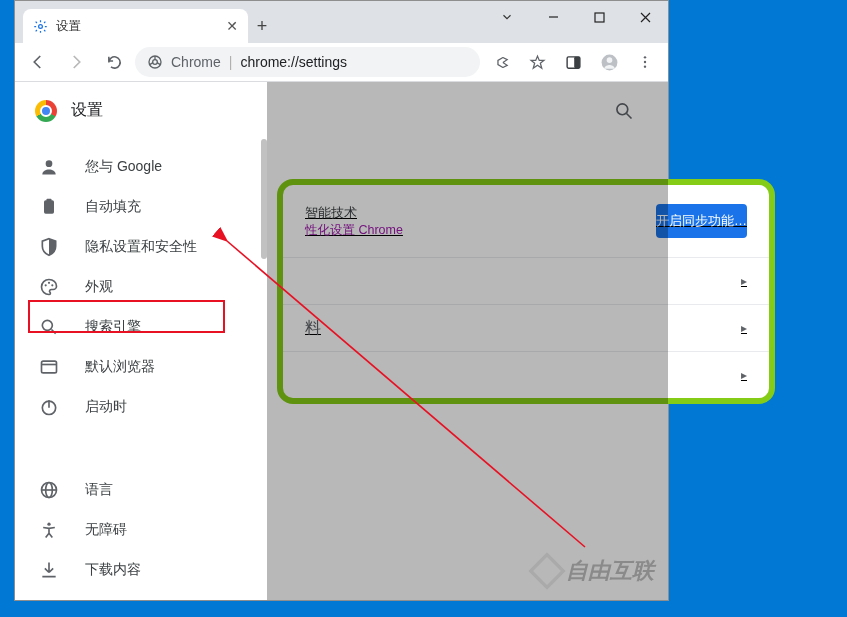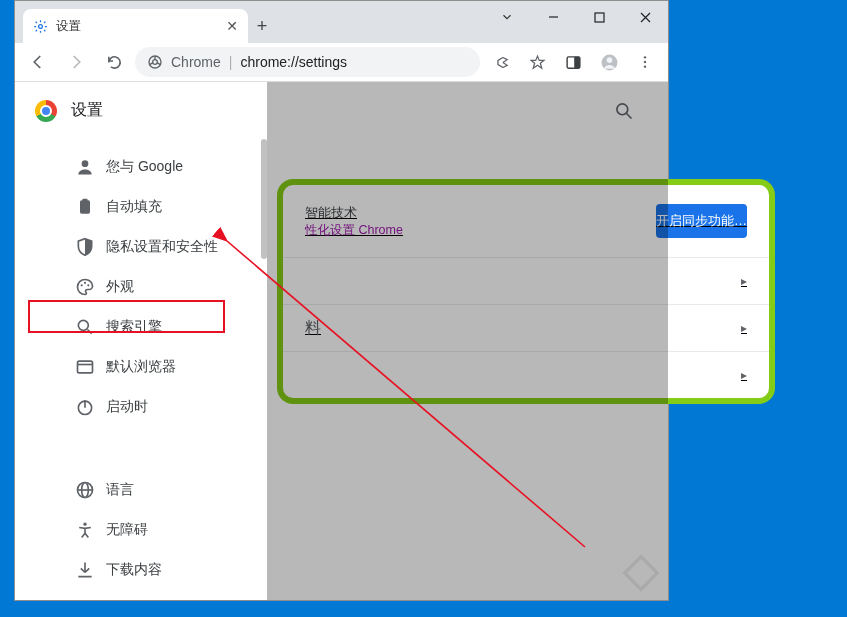--- a/index.html
+++ b/index.html
@@ -57,22 +57,22 @@
     conic-gradient(#ea4335 0 120deg,#34a853 120deg 240deg,#fbbc05 240deg 360deg);
     position:relative;}
   .chrome-logo::after{content:"";position:absolute;inset:5px;border-radius:50%;background:#4285f4;border:2.5px solid #fff;}
   .sb-title { font-size:16px; color:#202124;}
   .sb-scroll { flex:1; overflow:hidden; position:relative;}
   .sb-scroll::after{ 
     content:""; position:absolute; right:0; top:0; width:6px; height:120px; background:#c1c1c1; border-radius:3px;
   }
   .sb-list { list-style:none; margin:0; padding:8px 0;}
   .sb-item {
-    height:40px; display:flex; align-items:center; gap:11px; padding:0 24px;
-    font-size:14px; color:#3c4043; cursor:pointer;margin-left:36px;
+    height:40px; display:flex; align-items:center; gap:26px; padding:0 24px;
+    font-size:14px; color:#3c4043; cursor:pointer;
   }
   .sb-icon { width:20px; height:20px; color:#5f6368; display:flex; align-items:center; justify-content:center;}
   .sb-sep { height:1px; margin:16px 0 10px 0;}
   .highlight {
     position:absolute; left:13px; top:218px; width:197px; height:33px;
     border:2px solid #e81123; z-index:5; pointer-events:none;
   }
 
   
   .panel {
@@ -341,16 +341,17 @@
       <defs>
           <marker id="ah" markerWidth="10" markerHeight="8" refX="1" refY="4" orient="auto">
             <path d="M10 0L0 4L10 8z" fill="#e81123"></path>
           </marker>
         </defs>
       <line x1="570" y1="465" x2="212" y2="159" stroke="#e81123" stroke-width="1.6" marker-end="url(#ah)"></line>
     </svg>
 
     <div class="watermark">
       <span class="x"></span>
+      <span>自由互联</span>
     </div>
 
   </div>
 </div>
 
 </body></html>

